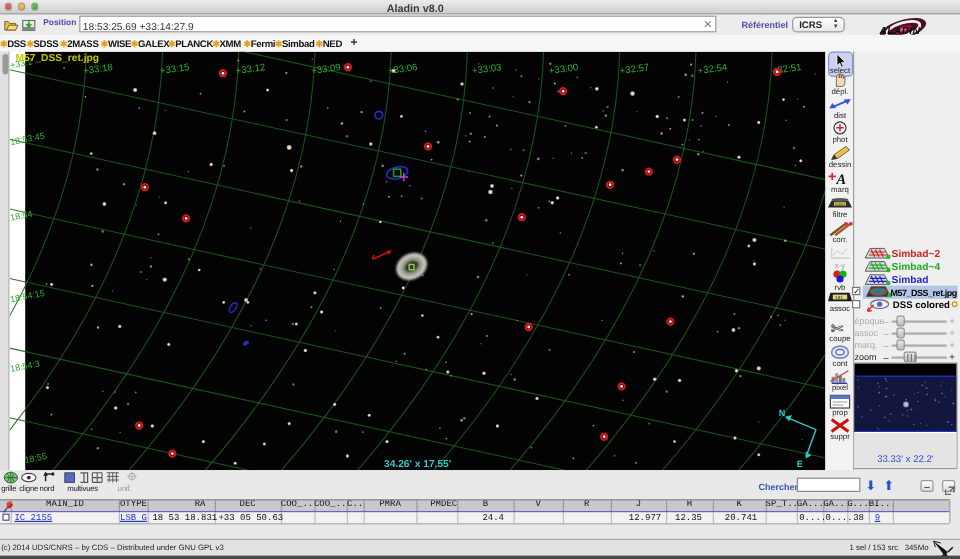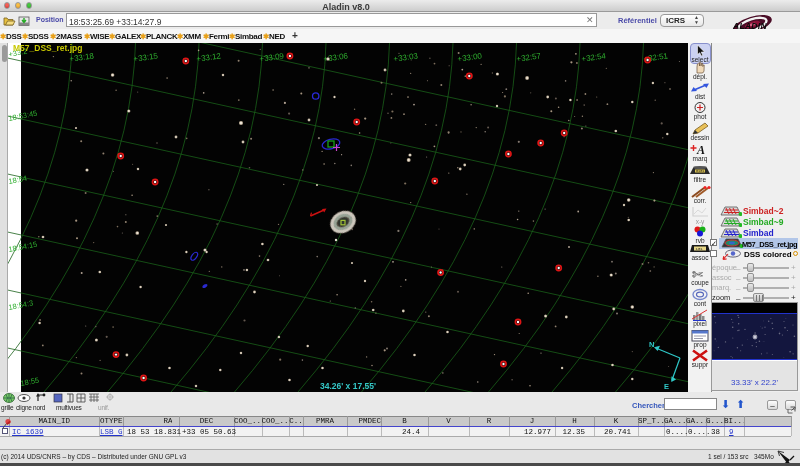--- a/index.html
+++ b/index.html
@@ -622,21 +622,21 @@
     <path d="M5 1 L17 1 L21 9 L1 9 Z" fill="#d8d8d8" stroke="#555" stroke-width="0.8"></path>
     <path d="M6 2 L9 8 M9.5 2 L12.5 8 M13 2 L16 8 M5 4 L18 4 M4 6.5 L19 6.5" stroke="#cc2222" stroke-width="1"></path>
     <circle cx="20.5" cy="8" r="2" fill="#22bb22"></circle>
   </svg>
 <div class="ly" style="color:#cc2222;left:743px;top:206px">Simbad~2</div>
 <svg style="position:absolute;left:720px;top:217px" width="22" height="10" viewBox="0 0 22 10">
     <path d="M5 1 L17 1 L21 9 L1 9 Z" fill="#d8d8d8" stroke="#555" stroke-width="0.8"></path>
     <path d="M6 2 L9 8 M9.5 2 L12.5 8 M13 2 L16 8 M5 4 L18 4 M4 6.5 L19 6.5" stroke="#22aa22" stroke-width="1"></path>
     <circle cx="20.5" cy="8" r="2" fill="#22bb22"></circle>
   </svg>
-<div class="ly" style="color:#22aa22;left:743px;top:217px">Simbad~9</div>
+<div class="ly" style="color:#22aa22;left:743px;top:217px">Simbad~4</div>
 <svg style="position:absolute;left:720px;top:228px" width="22" height="10" viewBox="0 0 22 10">
     <path d="M5 1 L17 1 L21 9 L1 9 Z" fill="#d8d8d8" stroke="#555" stroke-width="0.8"></path>
     <path d="M6 2 L9 8 M9.5 2 L12.5 8 M13 2 L16 8 M5 4 L18 4 M4 6.5 L19 6.5" stroke="#2222cc" stroke-width="1"></path>
     <circle cx="20.5" cy="8" r="2" fill="#22bb22"></circle>
   </svg>
 <div class="ly" style="color:#2222cc;left:743px;top:228px">Simbad</div>
 <div style="position:absolute;left:719px;top:238px;width:79px;height:10.5px;background:#b2c6e8"></div>
 <div class="cb" style="left:710px;top:239px">✓</div>
 <svg style="position:absolute;left:721px;top:238px" width="22" height="10" viewBox="0 0 22 10">
     <path d="M5 1 L17 1 L21 9 L1 9 Z" fill="#333" stroke="#555" stroke-width="0.8"></path>
@@ -773,21 +773,21 @@
 <div style="position:absolute;left:785px;top:400px;width:11px;height:10px;background:linear-gradient(#fdfdfd,#d8d8d8);border:1px solid #999;border-radius:2px"><svg width="11" height="10" viewBox="0 0 11 10">
       <path d="M2 4 L2 8 L6.5 8" stroke="#666" stroke-width="1" fill="none"></path>
       <path d="M4.5 2 L9 2 L9 6.5 M8.8 2.2 L5.5 5.5" stroke="#555" stroke-width="1" fill="none"></path>
     </svg></div>
 <div style="position:absolute;left:0;top:416px;width:791px;height:10px;background:#c9c9c9;border-top:1px solid #888"></div>
 <div style="position:absolute;left:9.4px;top:416px;width:1px;height:20px;background:#999"></div>
 <div style="position:absolute;left:9.4px;top:417px;width:89.6px;text-align:center;font:7.5px 'Liberation Mono',monospace;color:#111;white-space:nowrap;overflow:hidden">MAIN_ID</div>
 <div style="position:absolute;left:99px;top:416px;width:1px;height:20px;background:#999"></div>
 <div style="position:absolute;left:99px;top:417px;width:24.400000000000006px;text-align:center;font:7.5px 'Liberation Mono',monospace;color:#111;white-space:nowrap;overflow:hidden">OTYPE</div>
 <div style="position:absolute;left:123.4px;top:416px;width:1px;height:20px;background:#999"></div>
-<div style="position:absolute;left:117px;top:417px;width:55.400000000000006px;text-align:right;font:7.5px 'Liberation Mono',monospace;color:#111;white-space:nowrap;overflow:hidden">RA</div>
+<div style="position:absolute;left:139px;top:417px;width:55.400000000000006px;text-align:center;font:7.5px 'Liberation Mono',monospace;color:#111;white-space:nowrap;overflow:hidden">RA</div>
 <div style="position:absolute;left:178.8px;top:416px;width:1px;height:20px;background:#999"></div>
 <div style="position:absolute;left:178.8px;top:417px;width:55.19999999999999px;text-align:center;font:7.5px 'Liberation Mono',monospace;color:#111;white-space:nowrap;overflow:hidden">DEC</div>
 <div style="position:absolute;left:234px;top:416px;width:1px;height:20px;background:#999"></div>
 <div style="position:absolute;left:234px;top:417px;width:27.600000000000023px;text-align:center;font:7.5px 'Liberation Mono',monospace;color:#111;white-space:nowrap;overflow:hidden">COO_...</div>
 <div style="position:absolute;left:261.6px;top:416px;width:1px;height:20px;background:#999"></div>
 <div style="position:absolute;left:261.6px;top:417px;width:27.599999999999966px;text-align:center;font:7.5px 'Liberation Mono',monospace;color:#111;white-space:nowrap;overflow:hidden">COO_...</div>
 <div style="position:absolute;left:289.2px;top:416px;width:1px;height:20px;background:#999"></div>
 <div style="position:absolute;left:289.2px;top:417px;width:13.800000000000011px;text-align:center;font:7.5px 'Liberation Mono',monospace;color:#111;white-space:nowrap;overflow:hidden">C...</div>
 <div style="position:absolute;left:303px;top:416px;width:1px;height:20px;background:#999"></div>
 <div style="position:absolute;left:303px;top:417px;width:44px;text-align:center;font:7.5px 'Liberation Mono',monospace;color:#111;white-space:nowrap;overflow:hidden">PMRA</div>
@@ -841,21 +841,21 @@
 <div style="position:absolute;left:724px;top:427px;width:1px;height:9px;background:#bbb"></div>
 <div style="position:absolute;left:744px;top:427px;width:1px;height:9px;background:#bbb"></div>
 <div style="position:absolute;left:791px;top:427px;width:1px;height:9px;background:#bbb"></div>
 <div style="position:absolute;left:0;top:436px;width:791px;height:1px;background:#aaa"></div>
 <div style="position:absolute;left:1.5px;top:428px;width:6px;height:6px;background:#fff;border:1px solid #557"></div>
 <div style="position:absolute;left:2px;top:415px;width:10px;height:11px"><svg width="10" height="11" viewBox="0 0 10 11">
       <path d="M1 10 L5 5" stroke="#444" stroke-width="1"></path>
       <circle cx="6" cy="3.5" r="2.6" fill="#d44"></circle>
       <rect x="4" y="4.2" width="4.4" height="1.8" fill="#b22" transform="rotate(-40 6 4.5)"></rect>
     </svg></div>
-<div style="position:absolute;left:12px;top:428px;font:7.5px 'Liberation Mono',monospace;color:#2233cc;text-decoration:underline;white-space:nowrap">IC 1639</div>
+<div style="position:absolute;left:12px;top:428px;font:7.5px 'Liberation Mono',monospace;color:#2233cc;text-decoration:underline;white-space:nowrap">IC 2155</div>
 <div style="position:absolute;left:100px;top:428px;font:7.5px 'Liberation Mono',monospace;color:#2233cc;text-decoration:underline;white-space:nowrap">LSB G</div>
 <div style="position:absolute;left:127px;top:428px;font:7.5px 'Liberation Mono',monospace;color:#111;white-space:nowrap">18 53 18.831</div>
 <div style="position:absolute;left:182px;top:428px;font:7.5px 'Liberation Mono',monospace;color:#111;white-space:nowrap">+33 05 50.63</div>
 <div style="position:absolute;left:360px;top:428px;width:60px;text-align:right;font:7.5px 'Liberation Mono',monospace;color:#111;white-space:nowrap">24.4</div>
 <div style="position:absolute;left:491px;top:428px;width:60px;text-align:right;font:7.5px 'Liberation Mono',monospace;color:#111;white-space:nowrap">12.977</div>
 <div style="position:absolute;left:525px;top:428px;width:60px;text-align:right;font:7.5px 'Liberation Mono',monospace;color:#111;white-space:nowrap">12.35</div>
 <div style="position:absolute;left:571px;top:428px;width:60px;text-align:right;font:7.5px 'Liberation Mono',monospace;color:#111;white-space:nowrap">20.741</div>
 <div style="position:absolute;left:666px;top:428px;font:7.5px 'Liberation Mono',monospace;color:#111;white-space:nowrap">0....</div>
 <div style="position:absolute;left:688px;top:428px;font:7.5px 'Liberation Mono',monospace;color:#111;white-space:nowrap">0....</div>
 <div style="position:absolute;left:660px;top:428px;width:60px;text-align:right;font:7.5px 'Liberation Mono',monospace;color:#111;white-space:nowrap">38</div>

